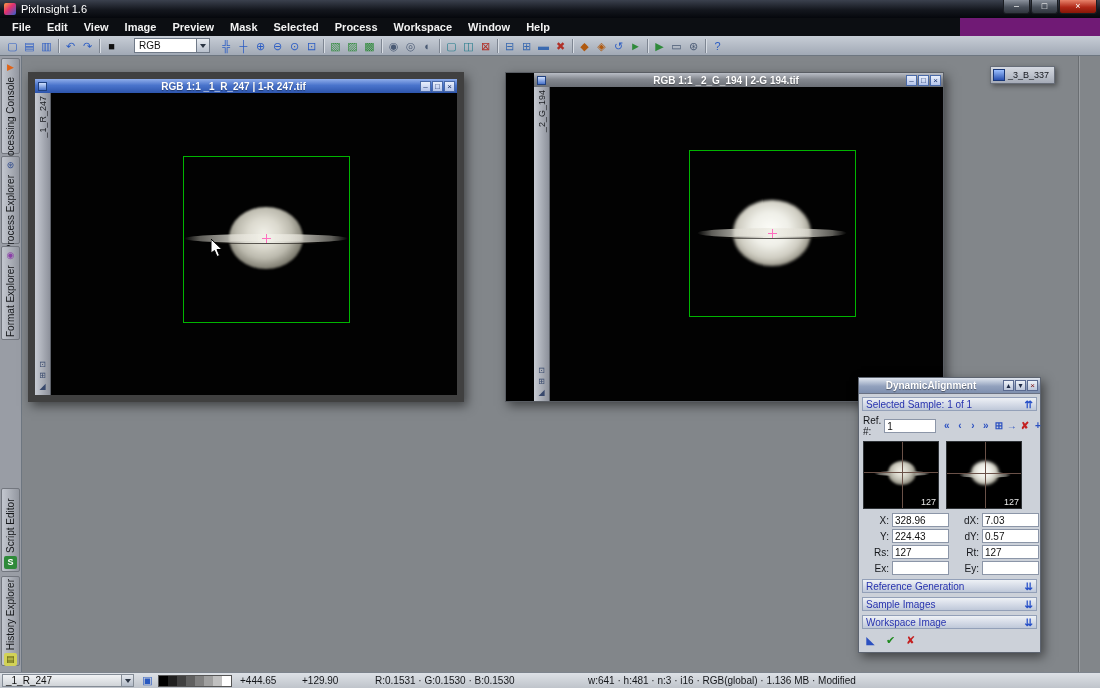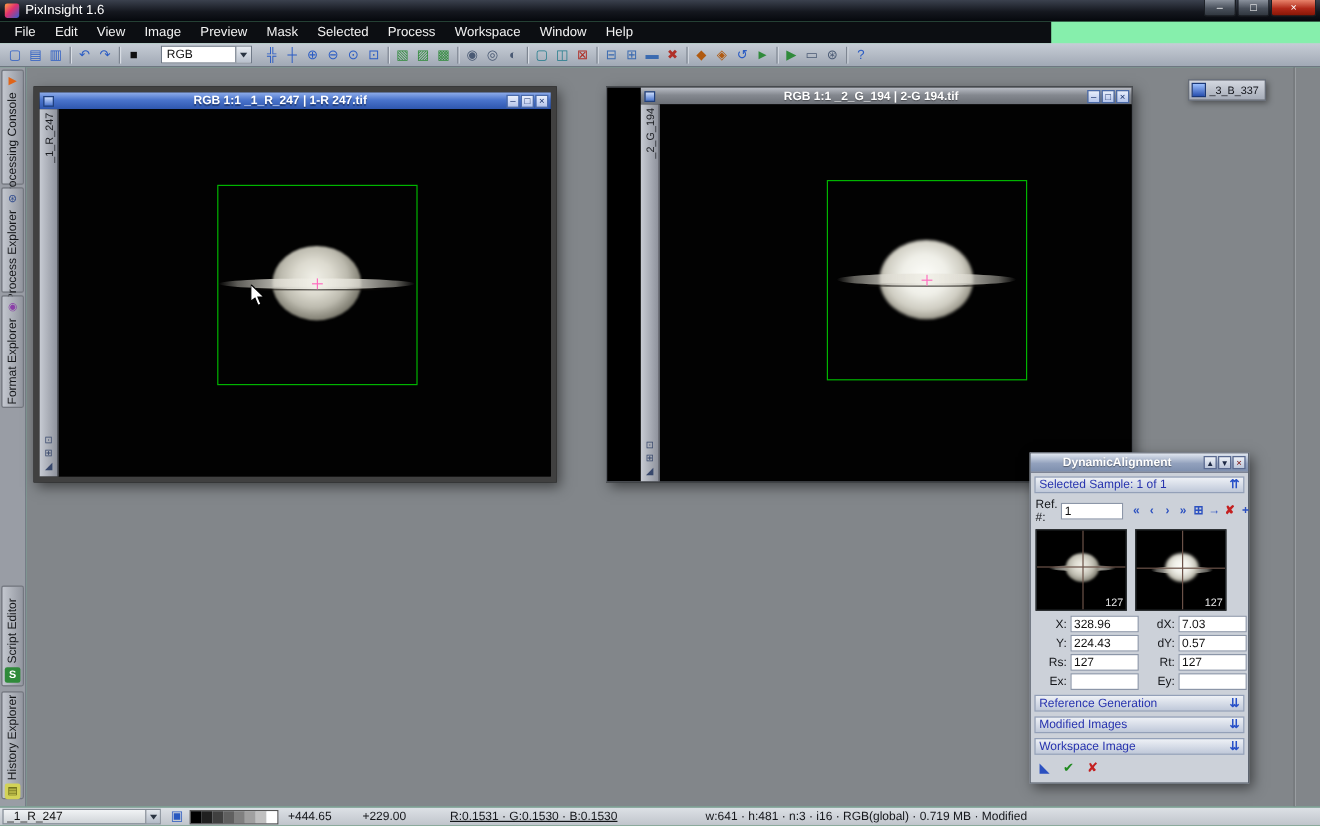--- a/index.html
+++ b/index.html
@@ -1,28 +1,28 @@
 <!DOCTYPE html>
 <html><head>
 <meta charset="utf-8">
 <style>
 *{margin:0;padding:0;box-sizing:border-box;font-family:"Liberation Sans",sans-serif;}
 html,body{width:1100px;height:688px;overflow:hidden;background:#83878b;}
-.root{position:relative;width:1100px;height:688px;background:#86efac;overflow:hidden;}
+.root{position:relative;width:1100px;height:688px;background:#701a75;overflow:hidden;}
 
 
 .titlebar{position:absolute;left:0;top:0;width:1100px;height:18px;background:linear-gradient(#3b414e,#14171e 55%,#05070c);display:flex;align-items:center;color:#fff;z-index:50;}
 .appicon{width:12px;height:12px;margin:0 5px 0 4px;border-radius:2px;background:linear-gradient(135deg,#ffa040,#e03070 45%,#3060d0);}
 .apptitle{font-size:11px;}
 .osbtns{position:absolute;right:3px;top:0;display:flex;gap:1px;}
 .osbtn{width:27px;height:14px;font-size:9px;line-height:12px;text-align:center;color:#fff;background:linear-gradient(#8a919c,#484f5a 55%,#30363e);border:1px solid #1a1d22;border-top:none;border-radius:0 0 3px 3px;}
 .osbtn.osclose{width:38px;background:linear-gradient(#e8836b,#b02818 55%,#861606);}
 
 
-.menubar{position:absolute;left:0;top:18px;width:876px;height:18px;background:#0c0e12;display:flex;align-items:center;padding-left:4px;z-index:50;}
+.menubar{position:absolute;left:0;top:18px;width:960px;height:18px;background:#0c0e12;display:flex;align-items:center;padding-left:4px;z-index:50;font-weight:bold;}
 .menuitem{color:#f2f2f2;font-size:11px;padding:0 8px;line-height:18px;}
 
 
 .toolbar{position:absolute;left:0;top:36px;width:1100px;height:20px;background:linear-gradient(#c7cdd6,#a1a9b5);border-bottom:1px solid #6d7680;display:flex;align-items:center;padding-left:4px;z-index:50;}
 .tbicon{width:17px;height:16px;font-size:11px;line-height:16px;text-align:center;color:#333;flex:none;}
 .tbsep{width:1px;height:14px;background:#7e8692;margin:0 3px;box-shadow:1px 0 0 #d8dde4;flex:none;}
 .tbicons{display:flex;align-items:center;}
 .combo{display:flex;align-items:center;height:15px;background:#fff;border:1px solid #707a88;margin:0 8px 0 14px;width:76px;flex:none;}
 .combo-label{font-size:10px;padding-left:4px;color:#111;flex:1;}
 .combo-btn{width:13px;height:13px;background:linear-gradient(#e8ecf2,#b8c0cc);border-left:1px solid #707a88;display:flex;align-items:center;justify-content:center;}
@@ -36,21 +36,21 @@
 .icon-s{background:#2f8a3a;color:#fff;font-weight:bold;}
 .icon-h{background:#d2d257;color:#55550f;}
 
 
 .workspace{position:absolute;left:22px;top:56px;width:1078px;height:616px;background:#82868a;}
 .ws-divider{position:absolute;left:1078px;top:56px;width:1px;height:616px;background:#6a6e72;z-index:41;}
 .ws-divider2{position:absolute;left:1079px;top:56px;width:1px;height:616px;background:#9a9ea2;z-index:41;}
 
 
 .imgwin{position:absolute;background:#000;box-shadow:3px 4px 10px rgba(0,0,0,.5);display:flex;flex-direction:column;z-index:42;}
-.imgwin.active{border:5px solid #404040;}
+.imgwin.active{border:7px solid #404040;}
 .imgwin.inactive{border:1px solid #595d63;padding-left:28px;}
 .iw-title{height:14px;display:flex;align-items:center;flex:none;}
 .iw-title.blue{background:linear-gradient(#8fadea,#4a74cc 45%,#2d55ad);}
 .iw-title.gray{background:linear-gradient(#b9bdc5,#84888f 45%,#6b6f76);}
 .iw-text{flex:1;text-align:center;color:#fff;font-size:10px;font-weight:bold;text-shadow:0 1px 1px rgba(0,0,0,.4);white-space:nowrap;overflow:hidden;}
 .iw-icon{width:9px;height:9px;margin-left:3px;background:linear-gradient(#cfe0ff,#4a74cc);border:1px solid #20407e;flex:none;}
 .iw-btns{display:flex;gap:1px;margin-right:2px;}
 .iwbtn{width:11px;height:11px;font-size:8px;line-height:10px;text-align:center;color:#16306a;background:linear-gradient(#e9effc,#b4c4ea);border:1px solid #4a6aa8;}
 .iw-body{flex:1;display:flex;min-height:0;}
 .iw-strip{width:16px;background:linear-gradient(90deg,#c7cbd3,#8d919b);border-right:1px solid #5e626a;display:flex;flex-direction:column;align-items:center;padding-top:3px;position:relative;flex:none;}
@@ -348,21 +348,21 @@
         <span class="flab">Ex:</span>
         <input class="fin" value="" style="">
         <span class="flab">Ey:</span>
         <input class="fin" value="" style="">
       </div>
       <div class="secbar">
         <span class="sectext">Reference Generation</span>
         <span class="chev">⇊</span>
       </div>
       <div class="secbar">
-        <span class="sectext">Modified Images</span>
+        <span class="sectext">Sample Images</span>
         <span class="chev">⇊</span>
       </div>
       <div class="secbar">
         <span class="sectext">Workspace Image</span>
         <span class="chev">⇊</span>
       </div>
       <div class="dlg-bottom">
           <span class="dabicon" style="color: rgb(43, 80, 192);">◣</span>
           <span class="dabicon" style="color: rgb(31, 138, 31);">✔</span>
           <span class="dabicon" style="color: rgb(196, 32, 32);">✘</span>
@@ -384,18 +384,18 @@
         <span class="gsq" style="background: rgb(0, 0, 0);"></span>
         <span class="gsq" style="background: rgb(32, 32, 32);"></span>
         <span class="gsq" style="background: rgb(64, 64, 64);"></span>
         <span class="gsq" style="background: rgb(96, 96, 96);"></span>
         <span class="gsq" style="background: rgb(128, 128, 128);"></span>
         <span class="gsq" style="background: rgb(160, 160, 160);"></span>
         <span class="gsq" style="background: rgb(192, 192, 192);"></span>
         <span class="gsq" style="background: rgb(255, 255, 255);"></span>
       </span>
     <span class="sb-text" style="left:240px;">+444.65</span>
-    <span class="sb-text" style="left:302px;">+229.00</span>
-    <span class="sb-text" style="left:375px;text-decoration:underline;">R:0.1531 · G:0.1530 · B:0.1530</span>
-    <span class="sb-text" style="left:588px;">w:641 · h:481 · n:3 · i16 · RGB(global) · 0.719 MB · Modified</span>
+    <span class="sb-text" style="left:302px;">+129.90</span>
+    <span class="sb-text" style="left:375px;">R:0.1531 · G:0.1530 · B:0.1530</span>
+    <span class="sb-text" style="left:588px;">w:641 · h:481 · n:3 · i16 · RGB(global) · 1.136 MB · Modified</span>
   </div>
 
 </div>
 
 </body></html>

